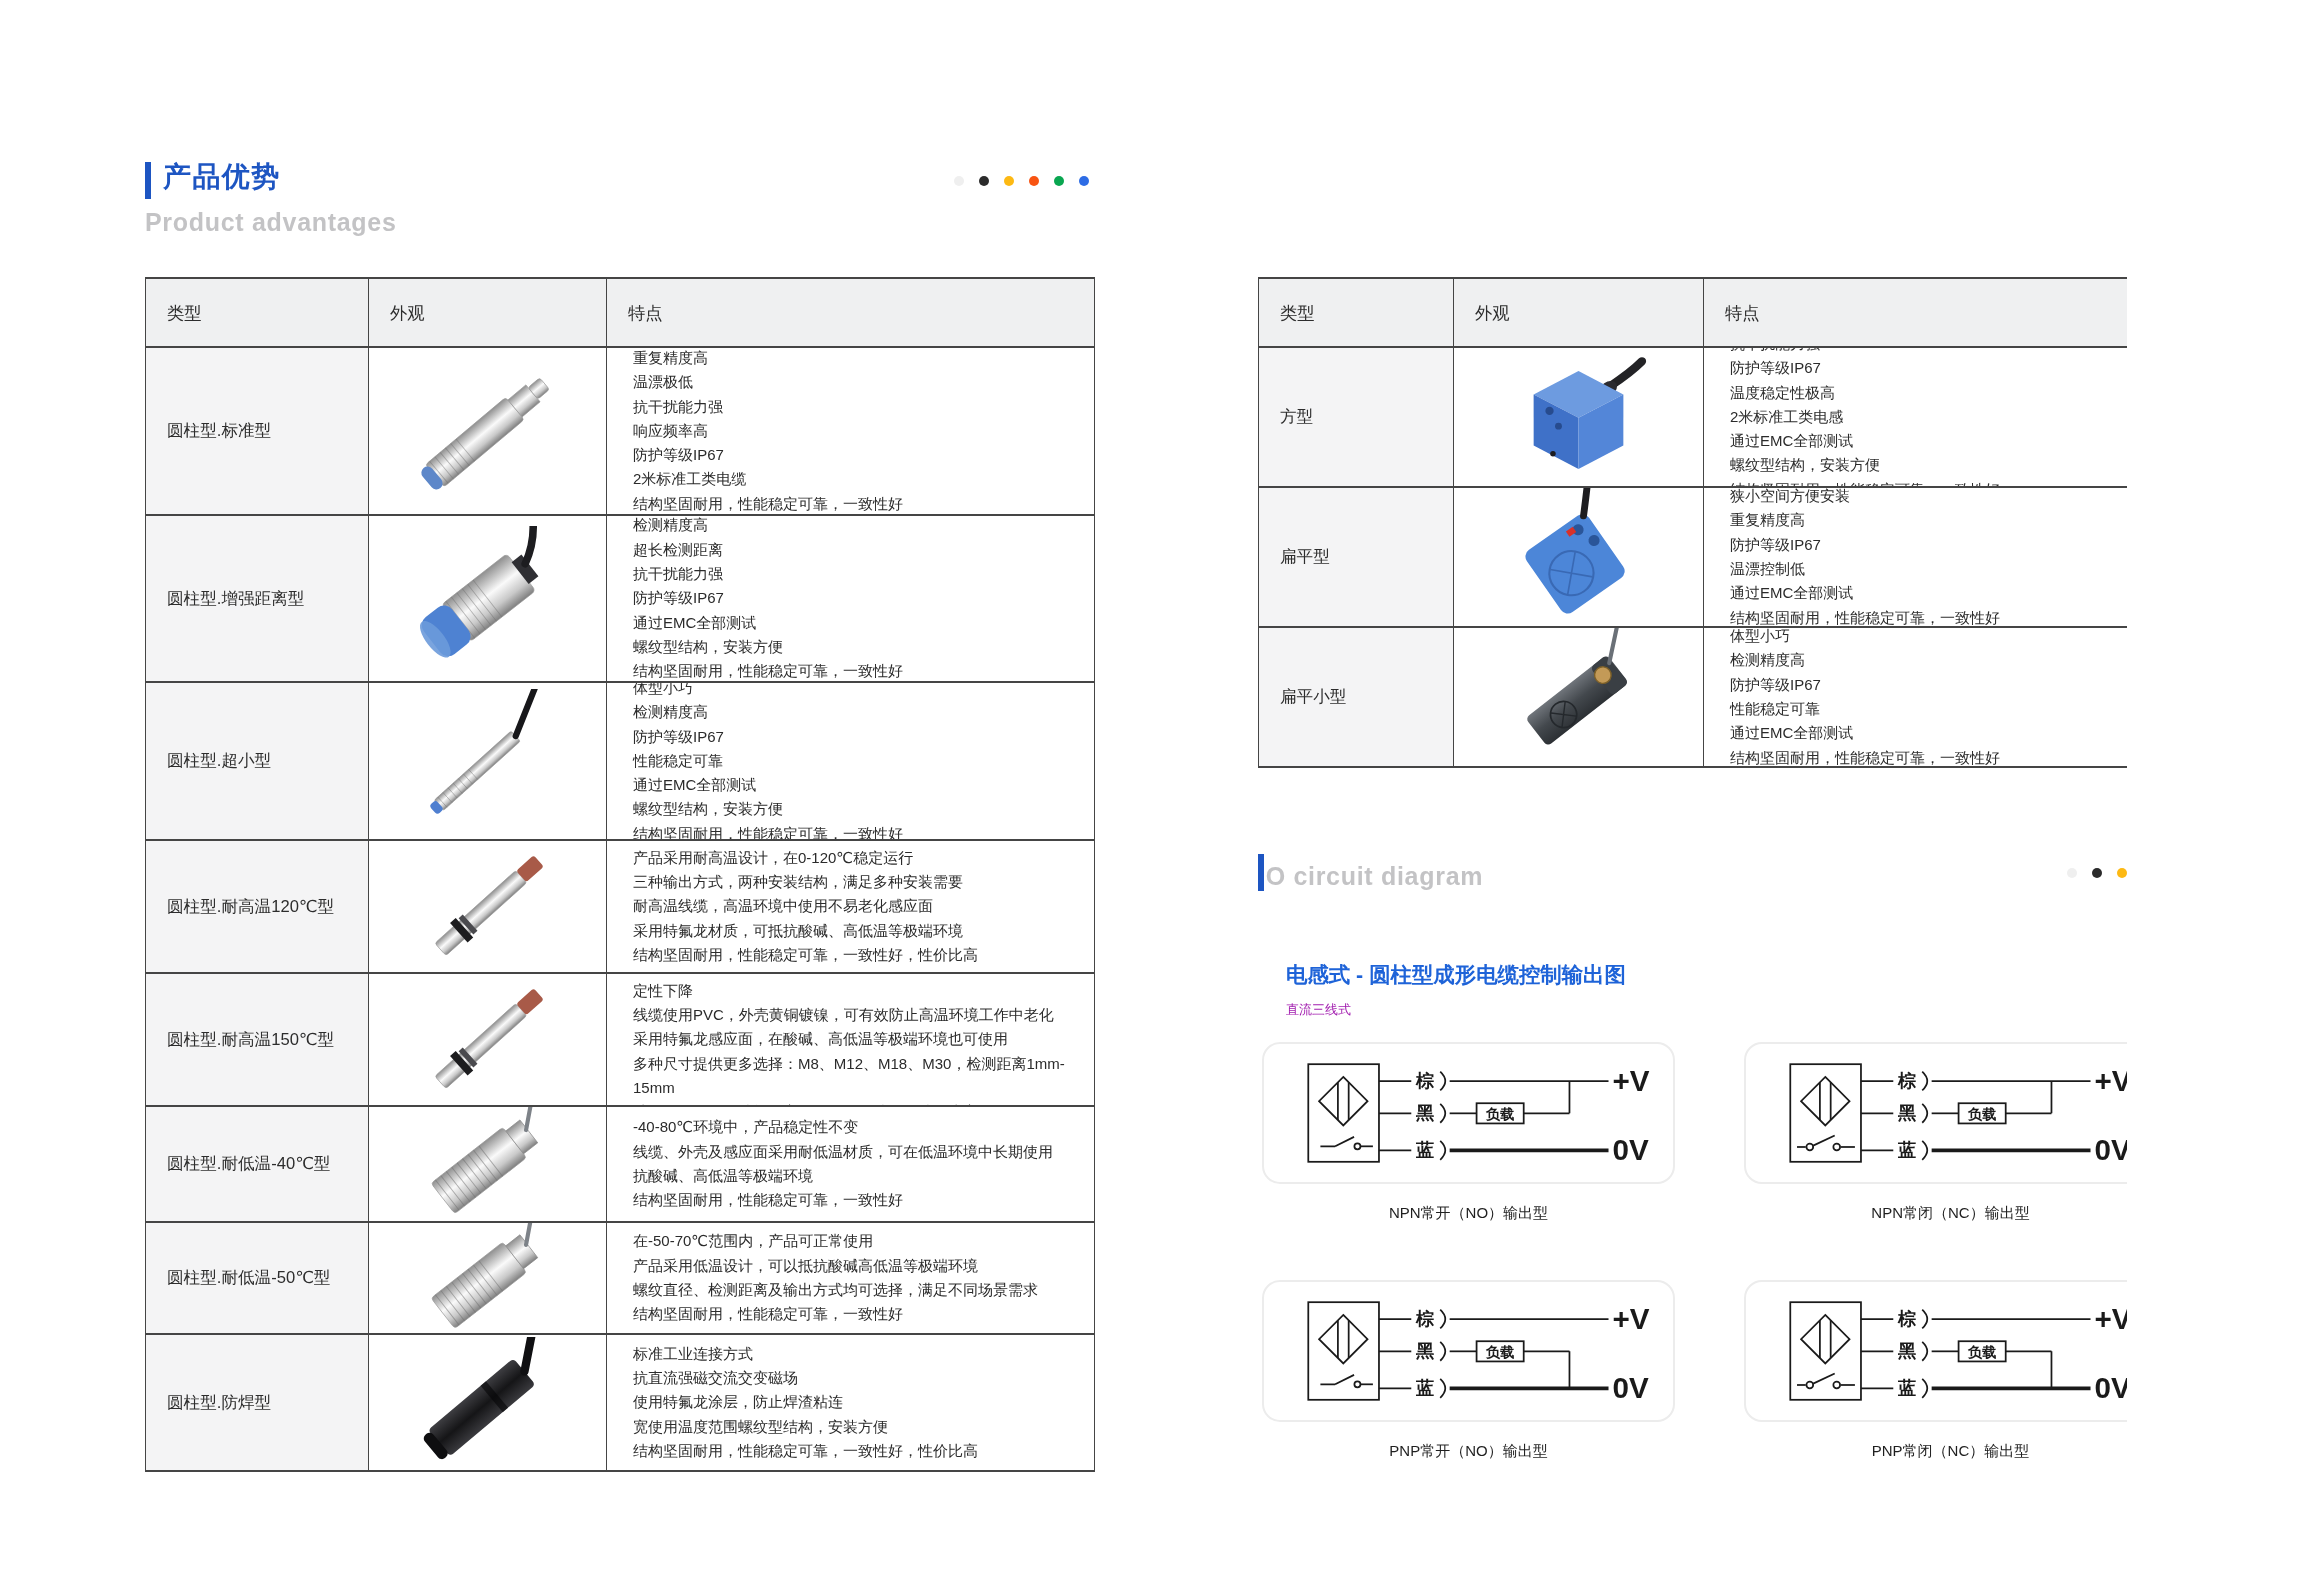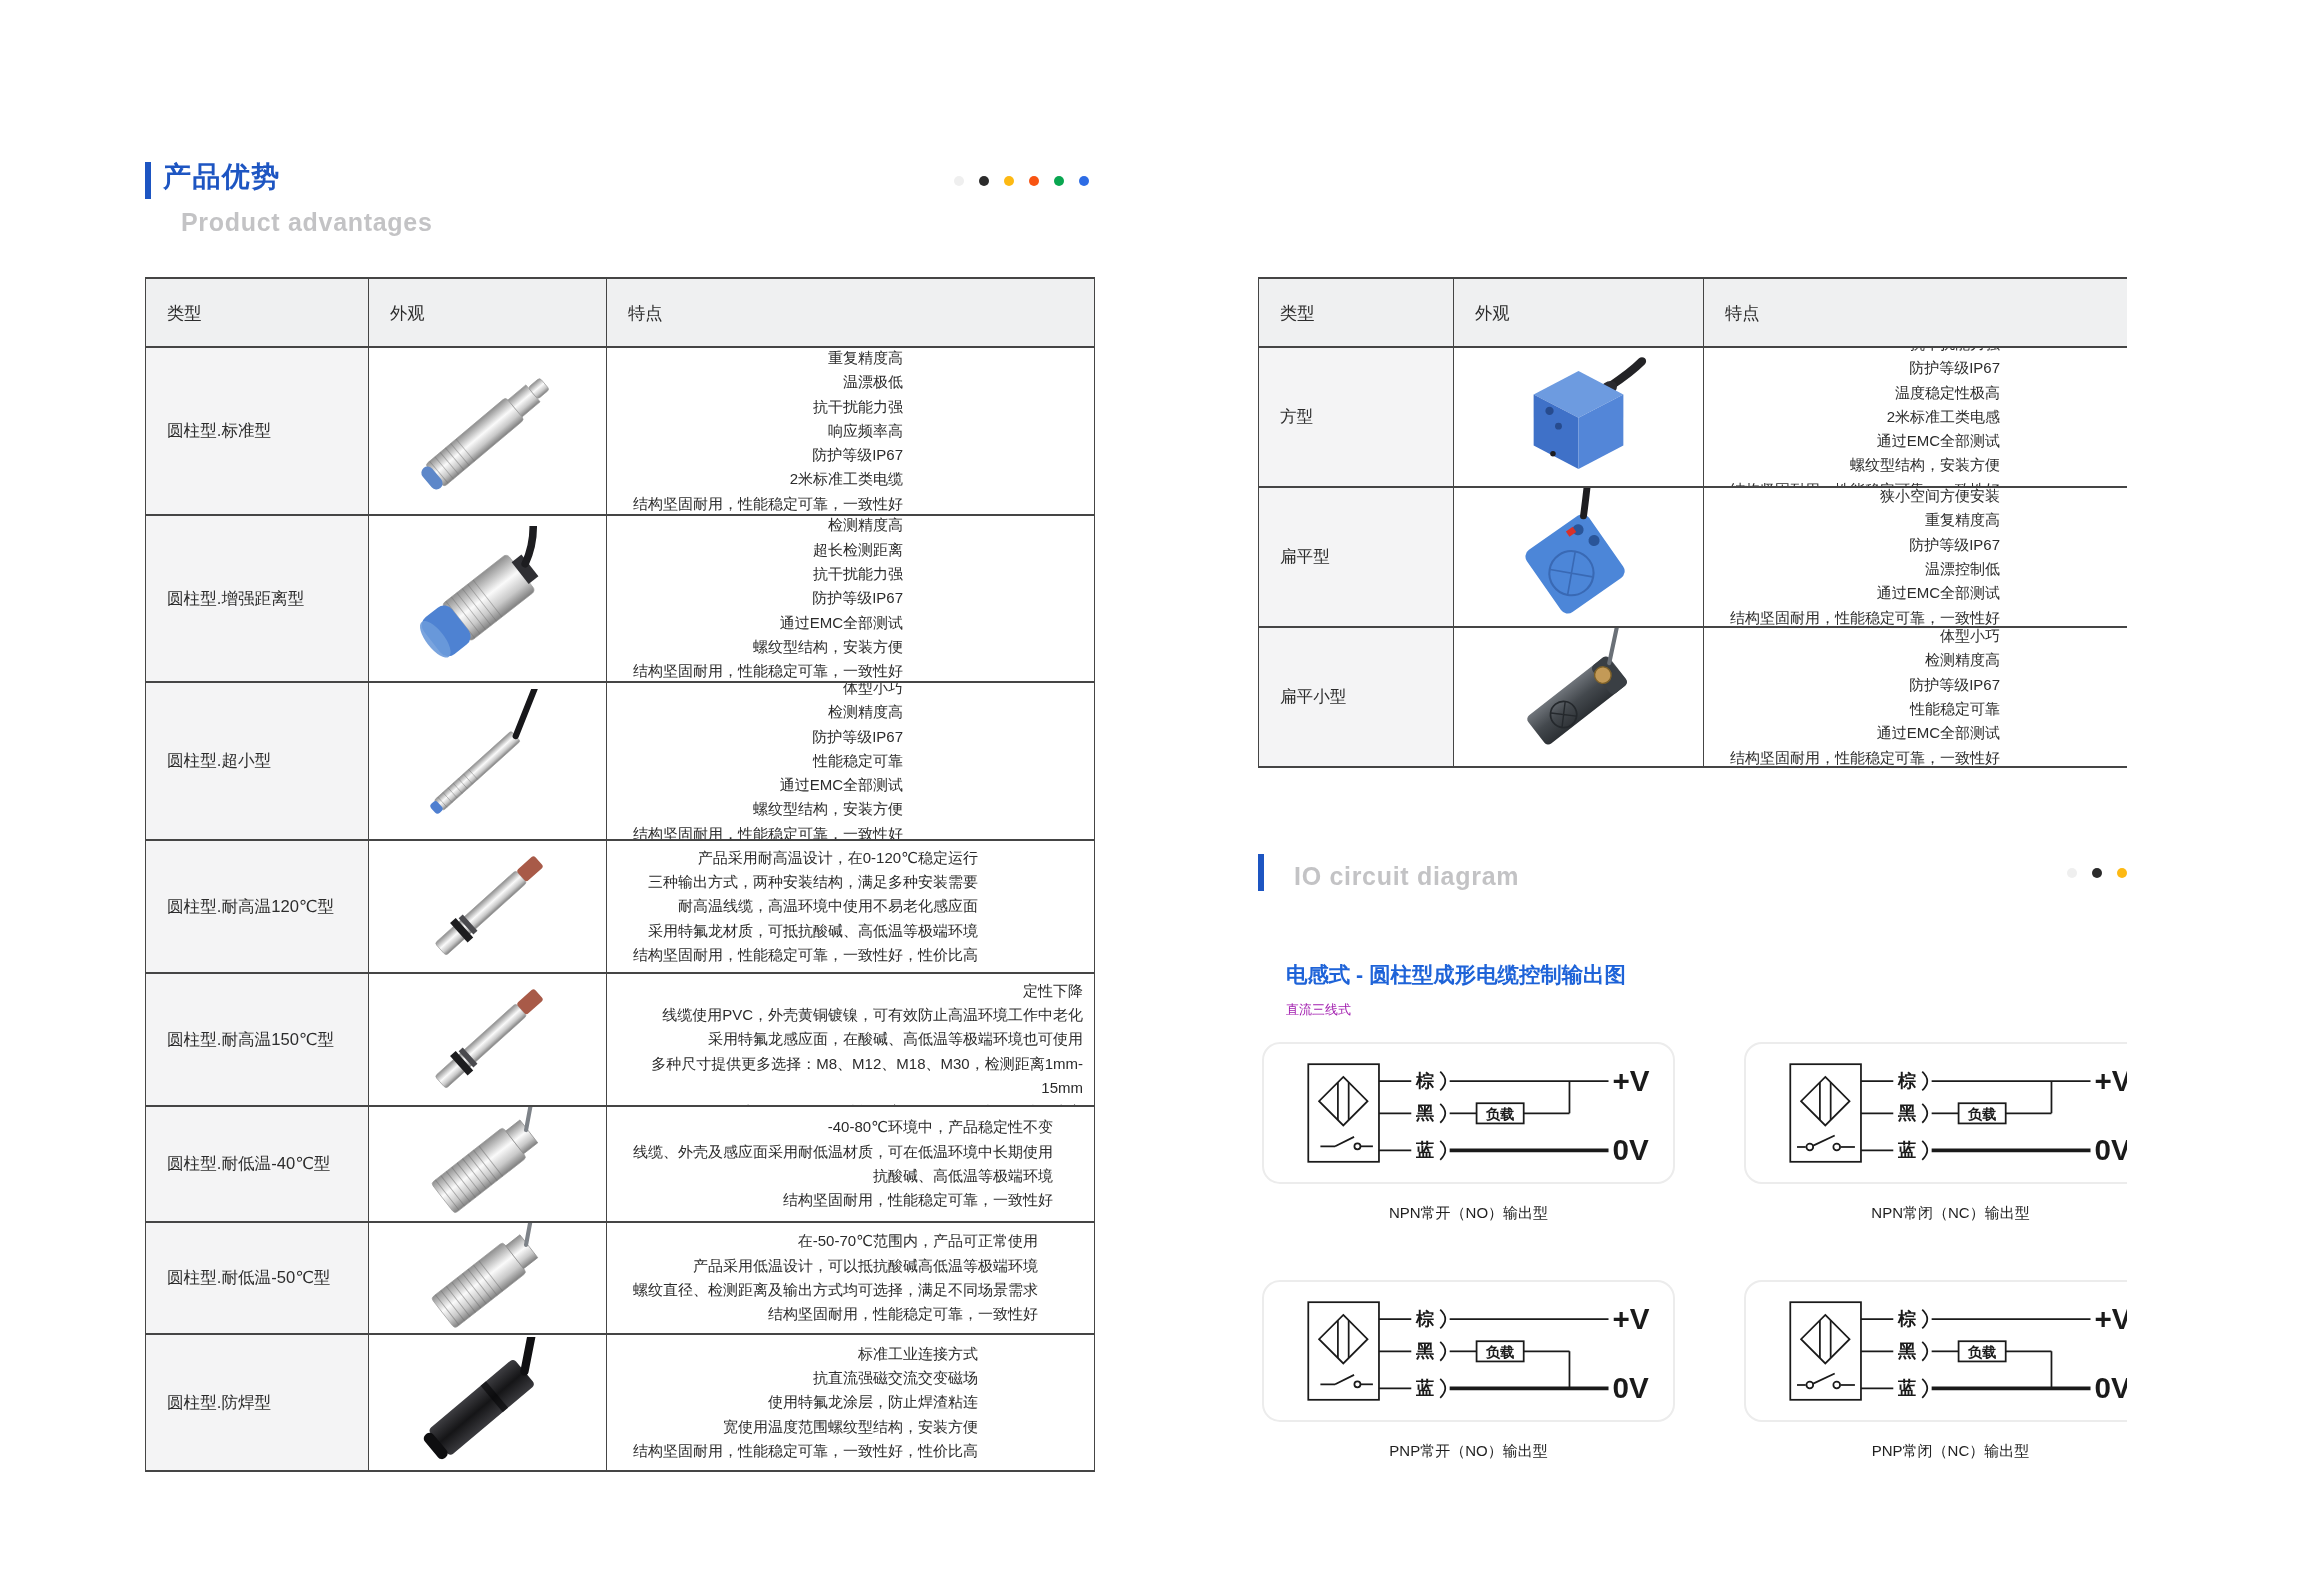--- a/index.html
+++ b/index.html
@@ -3,42 +3,42 @@
 <meta charset="utf-8">
 <style>
   html,body{margin:0;padding:0;background:#ffffff;}
   .page{position:relative;width:2127px;height:1584px;background:#ffffff;overflow:hidden;
         font-family:"Liberation Sans","DejaVu Sans",sans-serif;color:#1f1f1f;}
 
   
   .section-heading{position:absolute;}
   .heading-bar{position:absolute;left:0;top:3.5px;width:5.5px;height:37px;background:#1d55c2;}
   .heading-cn{margin-left:18px;font-size:28px;font-weight:bold;color:#1d55c2;letter-spacing:1.4px;}
-  .heading-en{margin-top:12.4px;font-size:25px;font-weight:bold;color:#c3c3c5;letter-spacing:0.7px;margin-left:36px;}
+  .heading-en{margin-top:12.4px;font-size:25px;font-weight:bold;color:#c3c3c5;letter-spacing:0.7px;}
   #heading-left{left:145px;top:158px;width:948px;}
   #heading-io{left:1258px;top:850px;width:948px;}
   .dots{position:absolute;right:4.1px;top:18px;display:flex;gap:14.5px;}
   .dot{width:10.4px;height:10.4px;border-radius:50%;display:inline-block;}
 
   
   .logo{position:absolute;left:2176px;top:53px;width:97px;height:55px;}
   .logo-text{font-size:40px;font-weight:bold;color:#1553b8;letter-spacing:1.4px;}
   .logo-underline{position:absolute;left:32.5px;top:41px;width:28px;height:6.2px;background:#1553b8;}
 
   
   .ptable{position:absolute;display:grid;border:1.4px solid #454545;border-top-width:2.1px;border-bottom:none;}
   #table-left{left:145px;top:277px;width:948px;
       grid-template-columns:223px 238px 487px;
       grid-template-rows:69px 168px 167px 158px 133px 133px 116px 112px 137px;}
   #table-right{left:1258px;top:277px;width:948px;
       grid-template-columns:195px 250px 502px;
       grid-template-rows:69px 140px 140px 140px;}
   .cell{border-right:1.4px solid #454545;border-bottom:2.1px solid #454545;box-sizing:border-box;
         display:flex;align-items:center;overflow:hidden;background:#ffffff;}
-  .cell.last{border-right:none;text-align:right;}
+  .cell.last{border-right:none;}
   .cell-head{background:#eff0f1;font-size:17.3px;color:#2d2d2d;padding-left:21px;}
   .cell-type{background:#f4f4f5;font-size:16.6px;color:#2d2d2d;padding-left:21px;}
   .cell-img{justify-content:center;}
   .cell-feat{font-size:15px;line-height:1.62;color:#2b2b2b;padding-left:26px;padding-right:11px;
              white-space:pre-line;}
 
   
   .diagram-title{position:absolute;left:1286px;top:960px;font-size:21.4px;font-weight:bold;color:#1e63d8;}
   .diagram-sub{position:absolute;left:1286px;top:1001px;font-size:13px;color:#a21caf;}
   .circuit-card{position:absolute;width:413px;height:142px;background:#ffffff;border:2.1px solid #ececec;

